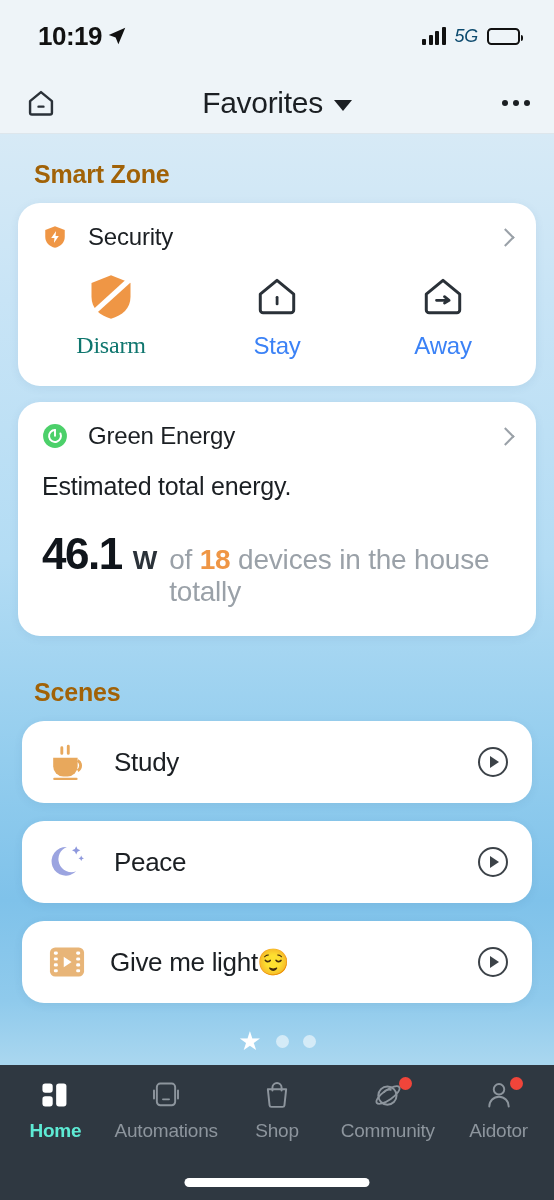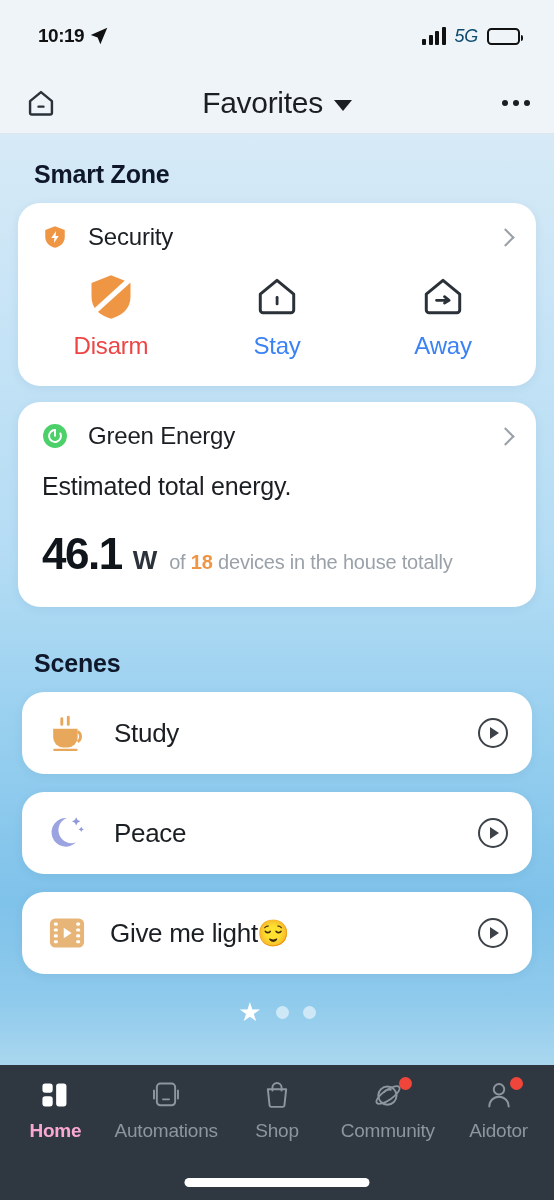--- a/index.html
+++ b/index.html
@@ -19,21 +19,21 @@
     position:relative;
   }
 
   
   .statusbar {
     height:72px; display:flex; align-items:center;
     justify-content:space-between; padding:0 34px 0 38px;
     background:#eef4f8;
   }
   .sb-time {
-    font-size:19px; font-weight:bold; color:#111;
+    font-size:26px; font-weight:bold; color:#111;
     letter-spacing:-0.5px; display:flex; align-items:center; gap:4px;
   }
   .sb-right { display:flex; align-items:center; gap:9px; }
   .bars { display:flex; align-items:flex-end; gap:2.5px; height:18px; }
   .bars i { width:4px; background:#111; border-radius:1px; display:block; }
   .bars i:nth-child(1){ height:6px; }
   .bars i:nth-child(2){ height:10px; }
   .bars i:nth-child(3){ height:14px; }
   .bars i:nth-child(4){ height:18px; }
   .sb-net { font-size:18px; font-weight:500; color:#0c4a6e; letter-spacing:-0.3px;font-style:italic; }
@@ -66,21 +66,21 @@
     border-right:9px solid transparent; border-top:11px solid #1b1f23;
     margin-top:5px;
   }
   .more {
     margin-left:auto; display:flex; gap:5px; align-items:center; z-index:2;
   }
   .more span { width:6px; height:6px; border-radius:50%; background:#1b1f23; }
 
   
   .section-title {
-    font-size:25px; font-weight:bold; color:#0f172a;
+    font-size:25px; font-weight:bold; color:#a16207;
     padding:26px 34px 14px; letter-spacing:-0.2px;
   }
   .card {
     background:#fff; border-radius:22px; margin:0 18px 16px;
     box-shadow:0 2px 10px rgba(40,80,110,0.08);
   }
 
   
   .card-head {
     display:flex; align-items:center; padding:20px 24px 0; gap:20px;
@@ -94,31 +94,31 @@
     transform:rotate(45deg);
   }
   .modes {
     display:flex; padding:20px 10px 26px;
   }
   .mode {
     flex:1; display:flex; flex-direction:column;
     align-items:center; gap:9px;
   }
   .mode .txt { font-size:24px; color:#3b82f6; letter-spacing:-0.2px; }
-  .mode.active .txt { color:#ef4444; }
+  .mode.active .txt { color:#0f766e;font-family:Liberation Serif, serif; }
 
   
   .energy-body { padding:22px 24px 28px; }
   .energy-sub {
     font-size:25px; color:#1b1f23; letter-spacing:-0.2px; margin-bottom:28px;
   }
   .energy-row { display:flex; align-items:baseline; }
   .e-big { font-size:44px; font-weight:bold; color:#10151b; letter-spacing:-1.5px; }
   .e-unit { font-size:26px; font-weight:bold; color:#2b3239; margin-left:11px; }
-  .e-rest { font-size:20px; color:#9aa1a8; margin-left:12px; letter-spacing:-0.2px; }
+  .e-rest { font-size:28px; color:#9aa1a8; margin-left:12px; letter-spacing:-0.2px; }
   .e-count { color:#ef9645; font-weight:bold; }
 
   
   .scene {
     background:#fff; border-radius:22px; margin:0 22px 18px;
     height:82px; display:flex; align-items:center; padding:0 24px;
     box-shadow:0 2px 10px rgba(40,80,110,0.08);
   }
   .scene .name {
     font-size:26px; color:#1b1f23; margin-left:22px; letter-spacing:-0.3px;
@@ -145,21 +145,21 @@
   
   .tabbar {
     position:absolute; left:0; right:0; bottom:0; height:135px;
     background:#2f3841; display:flex; padding-top:14px;
   }
   .tab {
     flex:1; display:flex; flex-direction:column;
     align-items:center; gap:9px; position:relative;
   }
   .tab .tlabel { font-size:19px; color:#8d959d; letter-spacing:-0.2px; }
-  .tab.active .tlabel { color:#f9a8d4; font-weight:bold; }
+  .tab.active .tlabel { color:#5eead4; font-weight:bold; }
   .badge {
     position:absolute; width:13px; height:13px; border-radius:50%;
     background:#f0453a; top:-2px; right:50%; margin-right:-24px;
   }
   .home-ind {
     position:absolute; bottom:13px; left:50%; transform:translateX(-50%);
     width:185px; height:9px; border-radius:5px; background:#fff;
   }
 </style>
 </head>

